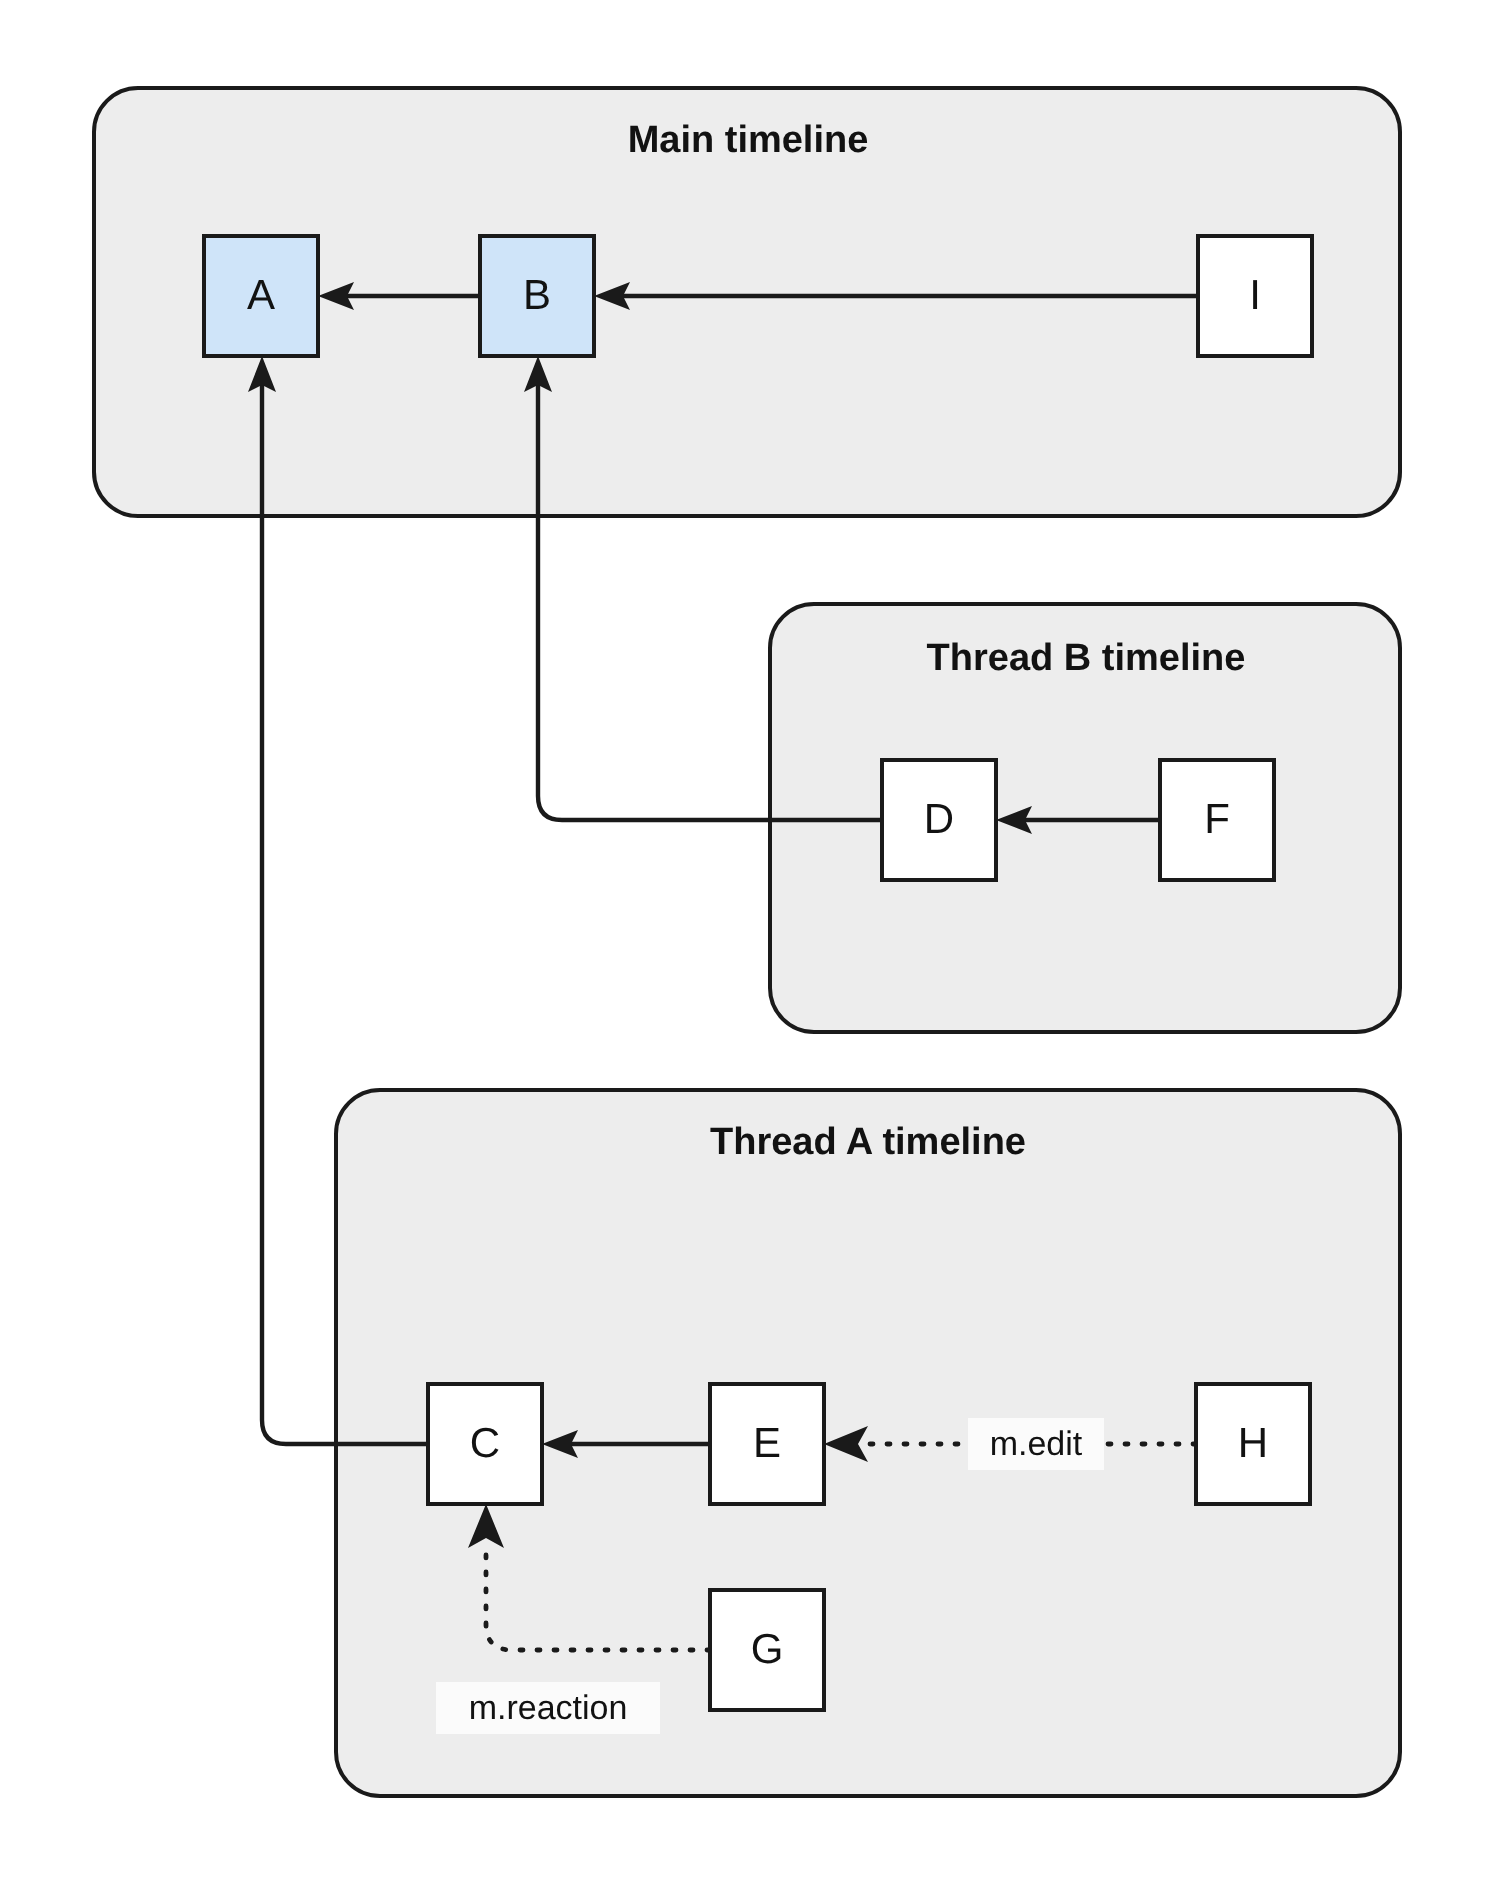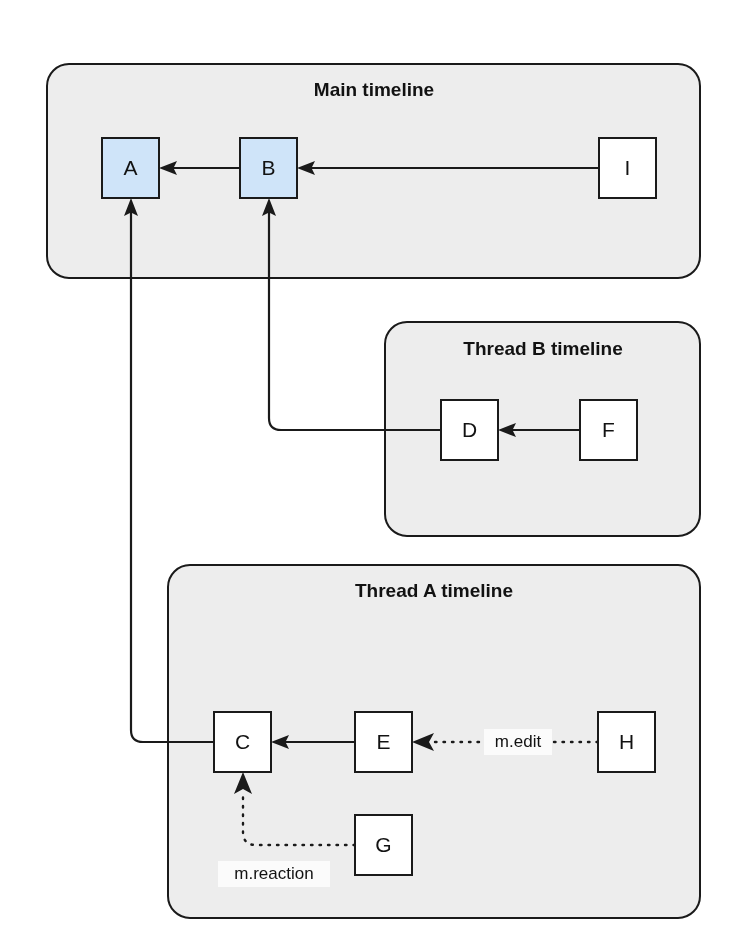--- a/index.html
+++ b/index.html
@@ -10,21 +10,20 @@
   body {
     width: 756px;
     height: 942px;
     font-family: "Liberation Sans", sans-serif;
     overflow: hidden;
   }
   #diagram-root {
     position: relative;
     width: 756px;
     height: 825px;
-    margin-top: 20px;
   }
   svg.diagram {
     display: block;
     width: 756px;
     height: 942px;
   }
   .group-box {
     fill: #ededed;
     stroke: #1a1a1a;
     stroke-width: 2;

